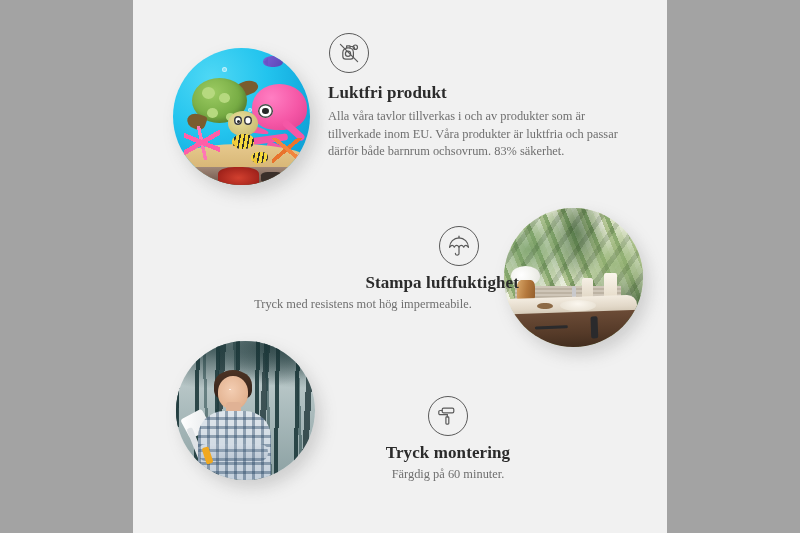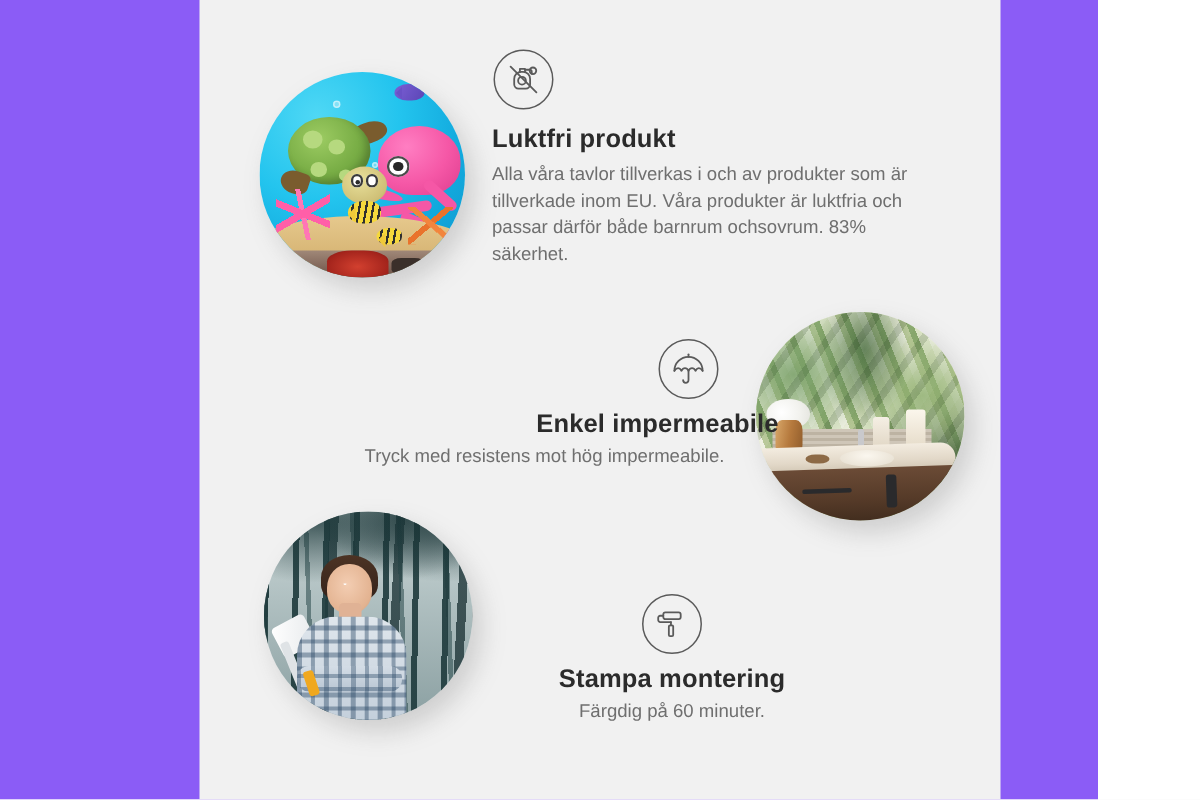--- a/index.html
+++ b/index.html
@@ -8,23 +8,24 @@
   }
   body {
     width: 800px;
     height: 533px;
     background: #ffffff;
     font-family: "Liberation Sans", sans-serif;
     overflow: hidden;
   }
   #stage {
     position: relative;
-    width: 732px;
+    width: 800px;
     height: 533px;
-    background: #8b5cf6;
+    background: #a3a3a3;
+    font-family: Liberation Serif, serif;
   }
   
   #panel {
     position: absolute;
     left: 133px;
     top: 0;
     width: 534px;
     height: 533px;
     background: #f1f1f1;
     overflow: hidden;
@@ -421,21 +422,21 @@
       <div class="icon-row">
         <div class="icon-circle">
           <svg width="26" height="26" viewBox="0 0 26 26" fill="none" stroke="#5a5a5a" stroke-width="1.2" stroke-linecap="round" stroke-linejoin="round">
             <path d="M3.6 14.2 C3.6 9 7.8 4.9 13 4.9 s9.4 4.1 9.4 9.3"></path>
             <path d="M3.6 14.2 c1.6-2.4 3.5-2.4 4.7 0 1.2-2.4 3.5-2.4 4.7 0 1.2-2.4 3.5-2.4 4.7 0 1.2-2.4 3.1-2.4 4.7 0"></path>
             <path d="M13 14.2 v6.2 a1.8 1.8 0 0 1-3.6 0"></path>
             <path d="M13 4.9 V3.2"></path>
           </svg>
         </div>
       </div>
-      <div class="feat-title">Enkel impermeabile</div>
+      <div class="feat-title">Stampa luftfuktighet</div>
       <div class="feat-body">Tryck med resistens mot hög impermeabile.</div>
     </div>
 
     <div class="photo-circle" id="photo-forest">
       <div class="forest-bg"></div>
       <div class="roller-pad"></div>
       <div class="roller-stick"></div>
       <div class="w-hair"></div>
       <div class="w-head">
         <div class="w-smile"></div>
@@ -448,18 +449,18 @@
 
     <div class="feature" id="feature-easy">
       <div class="icon-circle">
         <svg width="26" height="26" viewBox="0 0 26 26" fill="none" stroke="#5a5a5a" stroke-width="1.2" stroke-linecap="round" stroke-linejoin="round">
           <rect x="7.2" y="5.2" width="11.6" height="4.6" rx="1.4"></rect>
           <path d="M7.2 7.5 H5.1 a1.3 1.3 0 0 0-1.3 1.3 v1.6 a1.3 1.3 0 0 0 1.3 1.3 h7.2"></path>
           <path d="M12.3 11.7 v2.2"></path>
           <rect x="10.9" y="13.9" width="2.9" height="7.2" rx="0.8"></rect>
         </svg>
       </div>
-      <div class="feat-title">Stampa montering</div>
+      <div class="feat-title">Tryck montering</div>
       <div class="feat-body">Färgdig på 60 minuter.</div>
     </div>
 
   </div>
 </div>
 
 </body></html>

